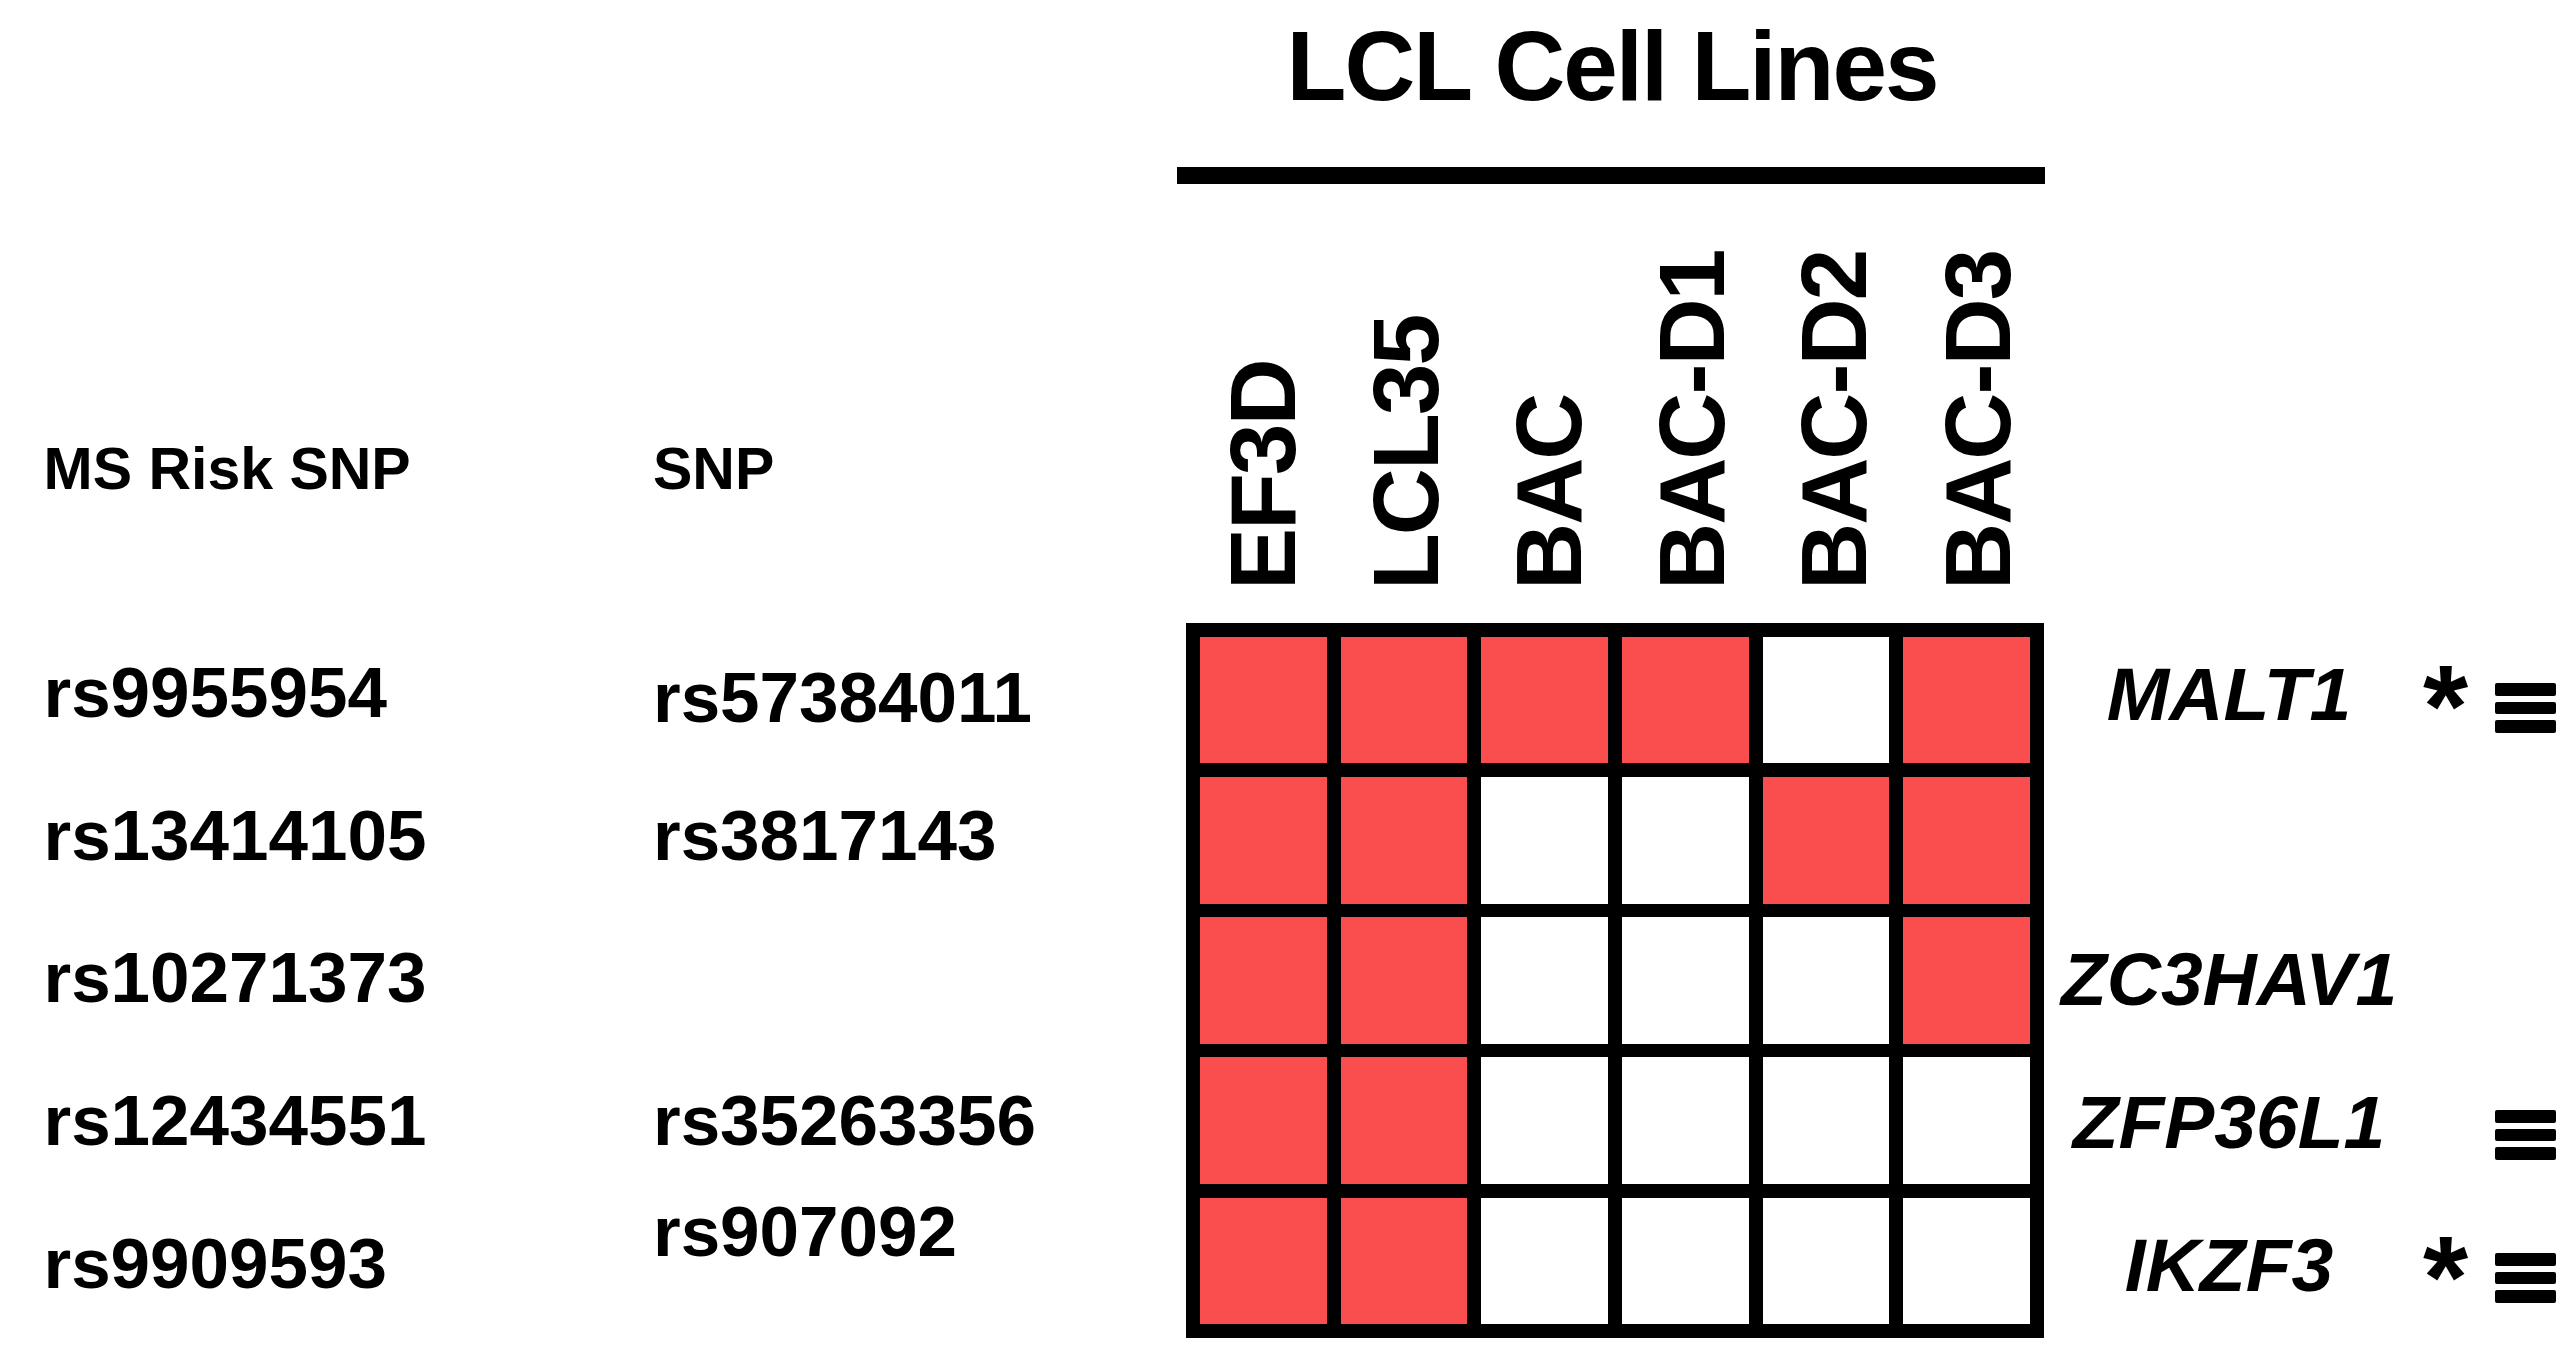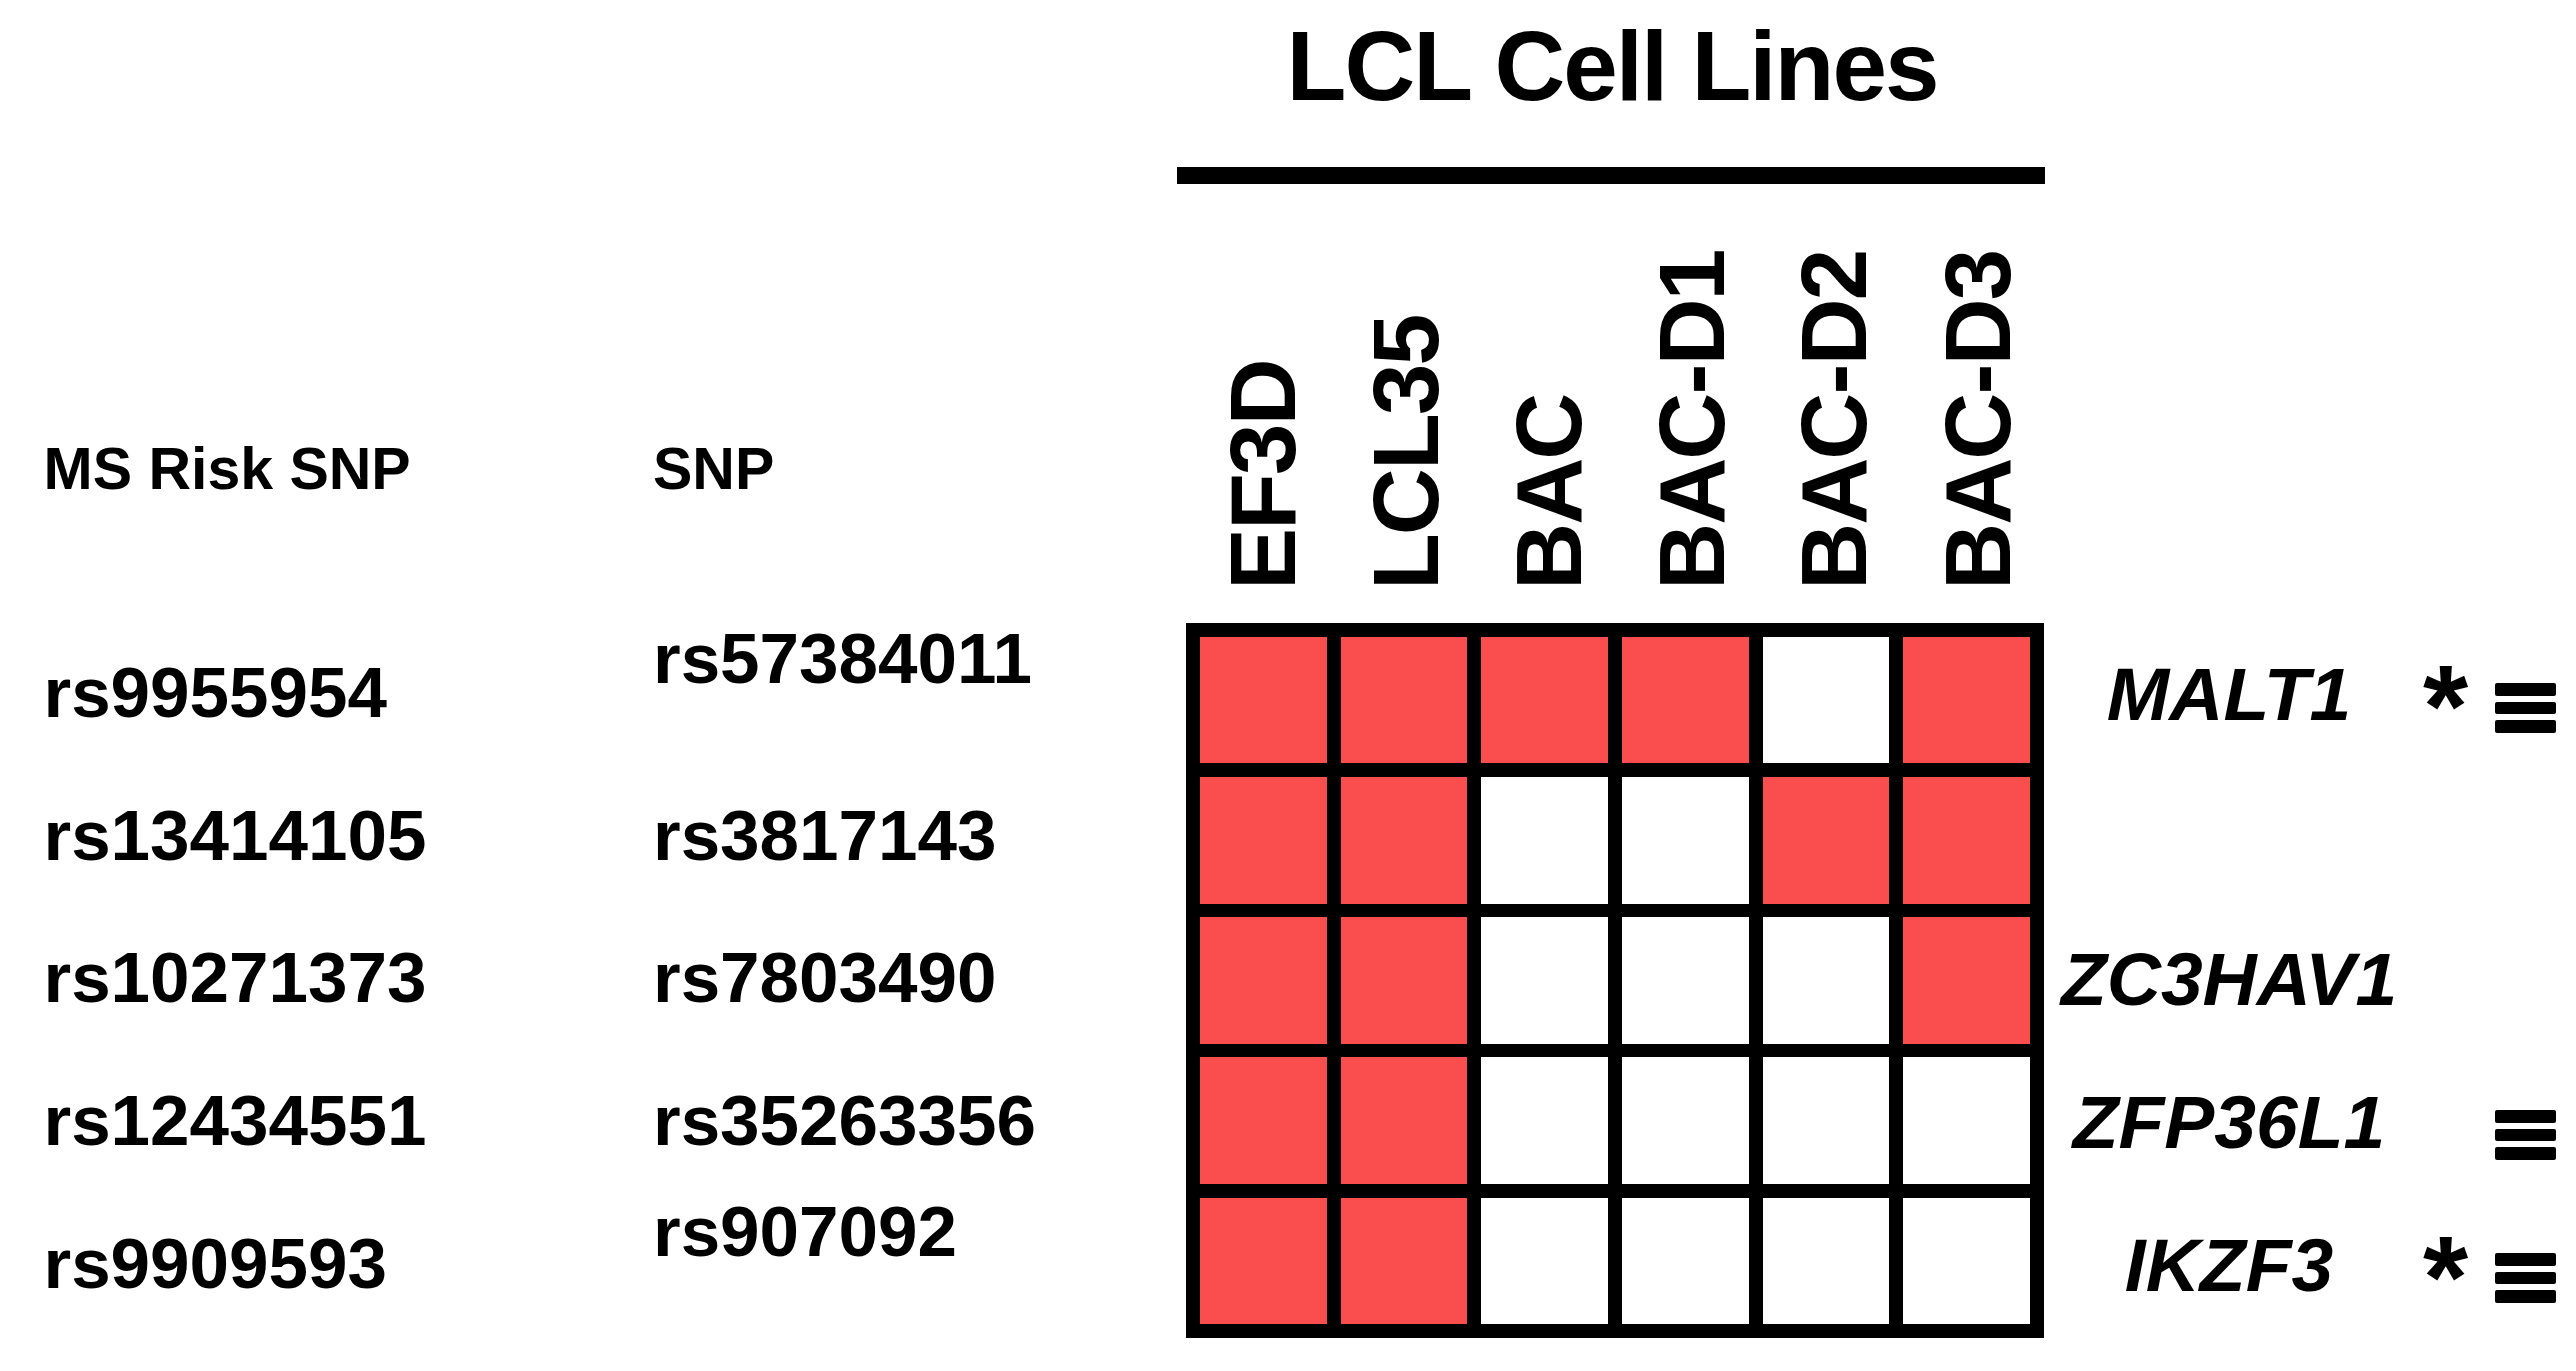--- a/index.html
+++ b/index.html
@@ -102,23 +102,22 @@
 
   <div class="abs left-header" style="left:27.5px">MS Risk SNP</div>
   <div class="abs left-header" style="left:637px">SNP</div>
 
   <div class="abs row-text" style="left:27.5px; top:657px">rs9955954</div>
   <div class="abs row-text" style="left:27.5px; top:800px">rs13414105</div>
   <div class="abs row-text" style="left:27.5px; top:942px">rs10271373</div>
   <div class="abs row-text" style="left:27.5px; top:1085px">rs12434551</div>
   <div class="abs row-text" style="left:27.5px; top:1228px">rs9909593</div>
 
-  <div class="abs row-text" style="left:637px; top:623px">rs57384011</div>
+  <div class="abs row-text" style="left:637px; top:662px">rs57384011</div>
   <div class="abs row-text" style="left:637px; top:800px">rs3817143</div>
-  <div class="abs row-text" style="left:637px; top:942px">rs7803490</div>
   <div class="abs row-text" style="left:637px; top:1085px">rs35263356</div>
   <div class="abs row-text" style="left:637px; top:1196px">rs907092</div>
 
   <div class="abs" id="grid">
     <div class="cell" style="background: rgb(250, 78, 78);"></div>
     <div class="cell" style="background: rgb(250, 78, 78);"></div>
     <div class="cell" style="background: rgb(250, 78, 78);"></div>
     <div class="cell" style="background: rgb(250, 78, 78);"></div>
     <div class="cell" style="background: rgb(255, 255, 255);"></div>
     <div class="cell" style="background: rgb(250, 78, 78);"></div>

